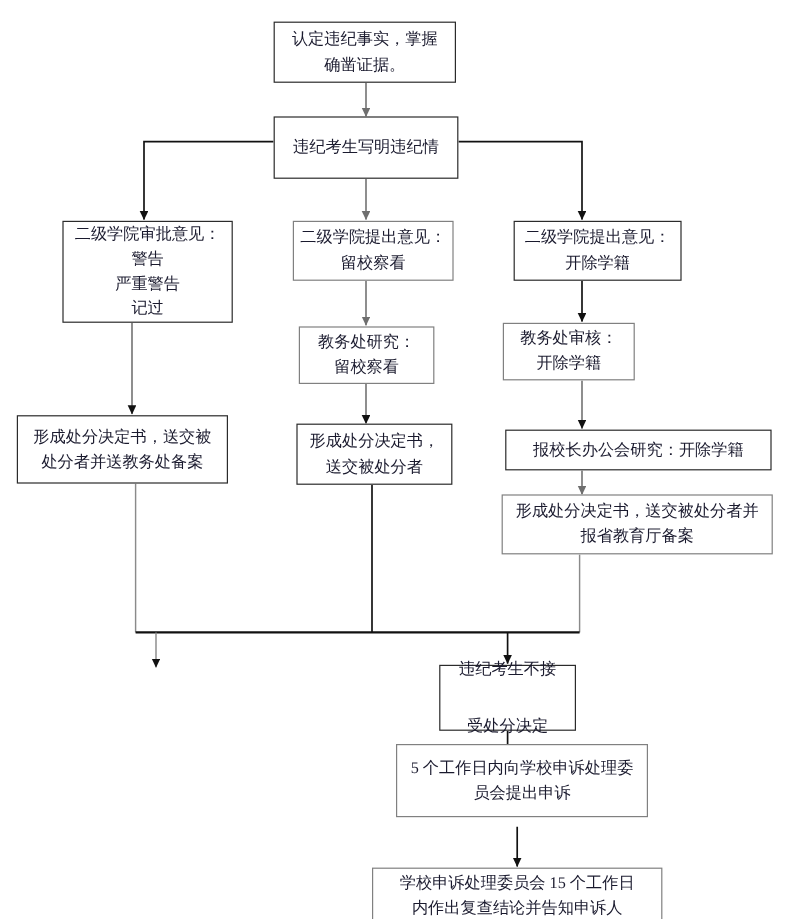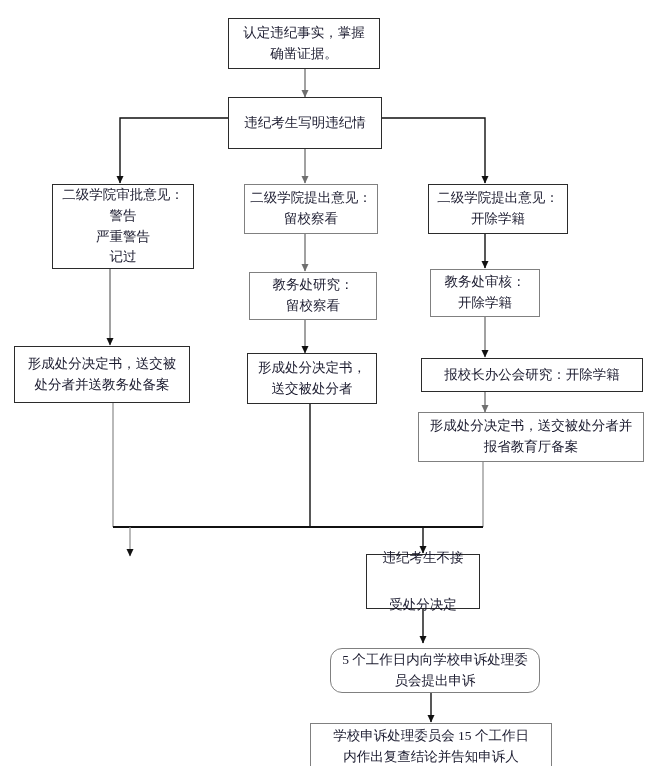--- a/index.html
+++ b/index.html
@@ -117,26 +117,26 @@
   <div class="node" style="left:244px; top:172px; width:134px; height:50px;">
     <span class="ln">二级学院提出意见：</span>
     <span class="ln">留校察看</span>
   </div>
 
   <div class="node dark" style="left:428px; top:172px; width:140px; height:50px;">
     <span class="ln">二级学院提出意见：</span>
     <span class="ln">开除学籍</span>
   </div>
 
-  <div class="node" style="left:249px; top:260px; width:128px; height:48px;">
+  <div class="node" style="left:249px; top:260px; width:113px; height:48px;">
     <span class="ln">教务处研究：</span>
     <span class="ln">留校察看</span>
   </div>
 
-  <div class="node" style="left:430px; top:257px; width:110px; height:48px;">
+  <div class="node" style="left:419px; top:257px; width:110px; height:48px;">
     <span class="ln">教务处审核：</span>
     <span class="ln">开除学籍</span>
   </div>
 
   <div class="node dark" style="left:14px; top:334px; width:176px; height:57px;">
     <span class="ln">形成处分决定书，送交被</span>
     <span class="ln">处分者并送教务处备案</span>
   </div>
 
   <div class="node dark" style="left:421px; top:346px; width:222px; height:34px;">
@@ -152,21 +152,21 @@
     <span class="ln">形成处分决定书，送交被处分者并</span>
     <span class="ln">报省教育厅备案</span>
   </div>
 
 
   <div class="node dark" style="left:366px; top:542px; width:114px; height:55px;gap:26px;">
     <span class="ln">违纪考生不接</span>
     <span class="ln">受处分决定</span>
   </div>
 
-  <div class="node" style="left:330px; top:636px; width:210px; height:45px;border-radius:12px;">
+  <div class="node" style="left:330px; top:608px; width:210px; height:61px;">
     <span class="ln">5 个工作日内向学校申诉处理委</span>
     <span class="ln">员会提出申诉</span>
   </div>
 
   <div class="node" style="left:310px; top:711px; width:242px; height:48px;justify-content:flex-end;">
     <span class="ln">学校申诉处理委员会 15 个工作日</span>
     <span class="ln">内作出复查结论并告知申诉人</span>
   </div>
 
 </div>

